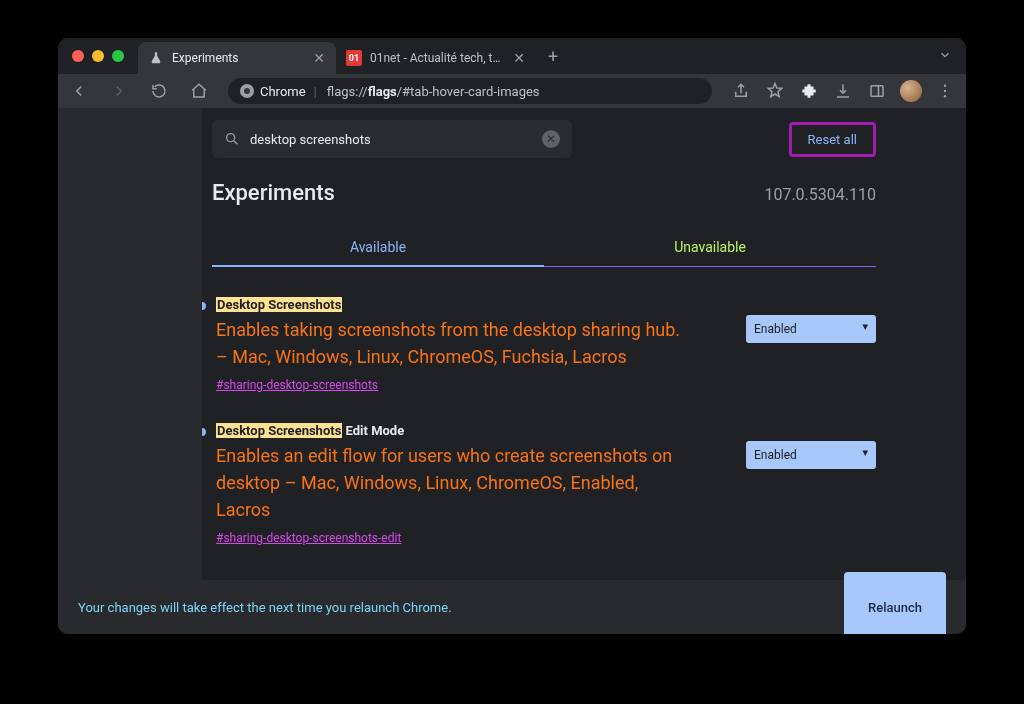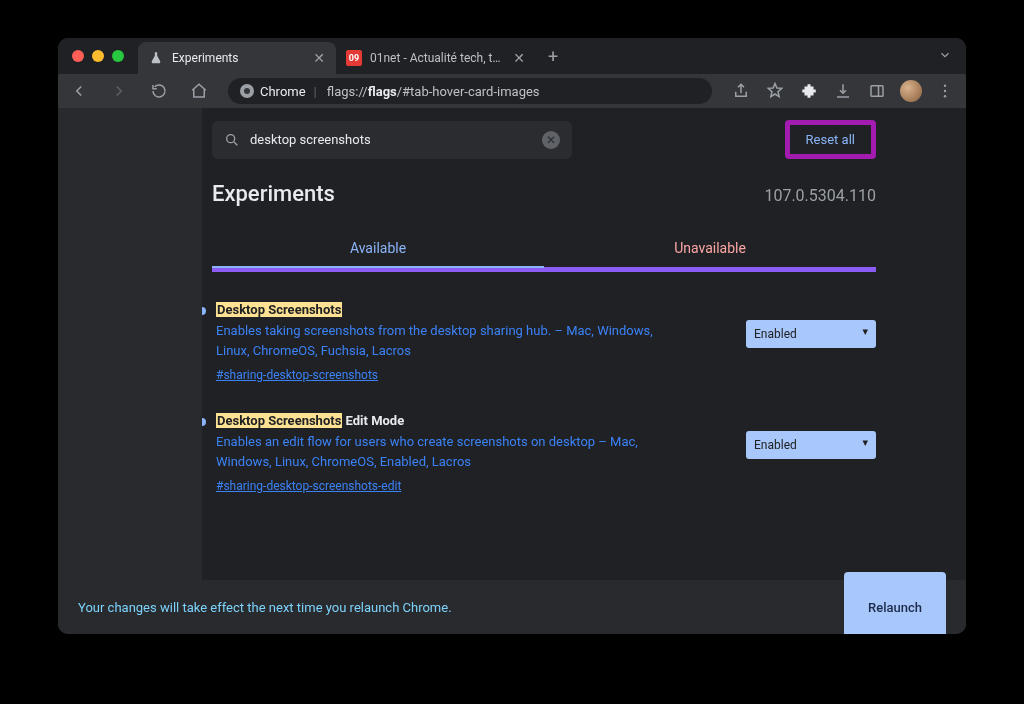--- a/index.html
+++ b/index.html
@@ -38,38 +38,38 @@
 
     
     .content { flex:1; background:#202124; display:flex; flex-direction:column; position:relative; overflow:hidden; }
     .sidegap { position:absolute; left:0; top:0; bottom:54px; width:144px; background:#292a2d; }
     
     .toprow { display:flex; align-items:center; padding:12px 90px 12px 154px; gap:12px; }
     .searchwrap { flex:1; max-width:360px; background:#2b2c30; border-radius:6px; display:flex; align-items:center; padding:0 12px; height:38px; gap:10px; }
     .searchwrap input { flex:1; background:none; border:none; outline:none; color:#e8eaed; font-size:13px; }
     .searchwrap .si { color:#9aa0a6; width:16px; height:16px; }
     .clearx { color:#5f6368; width:18px; height:18px; border-radius:50%; background:#5f6368; display:flex; align-items:center; justify-content:center; color:#2b2c30; font-size:12px; cursor:pointer; }
-    .reset { margin-left:auto; border:5px solid #a21caf; color:#8ab4f8; background:none; padding:7px 16px; border-radius:4px; font-size:13px; cursor:pointer; }
+    .reset { margin-left:auto; border:3px solid #a21caf; color:#8ab4f8; background:none; padding:7px 16px; border-radius:4px; font-size:13px; cursor:pointer; }
 
     .headrow { display:flex; align-items:baseline; padding:10px 90px 6px 154px; justify-content:space-between; }
     .h1 { color:#e8eaed; font-size:22px; font-weight:500; }
     .ver { color:#9aa0a6; font-size:16px; }
 
-    .tabs2 { display:flex; margin:18px 90px 0 154px; border-bottom:5px solid #8b5cf6; }
-    .tabs2 .t { flex:1; text-align:center; padding:10px 0; font-size:14px; color:#fca5a5; cursor:pointer; }
+    .tabs2 { display:flex; margin:18px 90px 0 154px; border-bottom:1px solid #8b5cf6; }
+    .tabs2 .t { flex:1; text-align:center; padding:10px 0; font-size:14px; color:#bef264; cursor:pointer; }
     .tabs2 .t.active { color:#8ab4f8; border-bottom:2px solid #8ab4f8; margin-bottom:-1px; }
 
     .flaglist { padding:30px 90px 0 140px; }
     .flag { display:flex; align-items:flex-start; gap:10px; margin-bottom:30px; }
     .bullet { width:8px; height:8px; background:#8ab4f8; border-radius:50%; margin-top:5px; flex-shrink:0; }
     .flagmain { flex:1; }
     .ftitle { color:#e8eaed; font-size:13px; font-weight:700; margin-bottom:4px; }
     .hl { background:#fde293; color:#202124; padding:0 1px; }
-    .fdesc { color:#3b82f6; font-size:13px; line-height:1.5; margin-bottom:4px; max-width:470px; }
-    .fhash { color:#3b82f6; font-size:12px; text-decoration:underline; }
+    .fdesc { color:#f97316; font-size:18px; line-height:1.5; margin-bottom:4px; max-width:470px; }
+    .fhash { color:#d946ef; font-size:12px; text-decoration:underline; }
     .fctrl { width:130px; flex-shrink:0; padding-top:18px; }
     .select { width:100%; height:28px; background:#a8c7fa; color:#202124; border:none; border-radius:3px; font-size:12px; padding:0 8px; appearance:none; position:relative; }
     .selwrap { position:relative; }
     .selwrap::after { content:'▾'; position:absolute; right:8px; top:5px; color:#202124; font-size:11px; pointer-events:none; }
 
     .bottombar { height:54px; background:#292a2d; display:flex; align-items:center; padding:0 20px; gap:12px; }
     .bnote { color:#7dd3fc; font-size:13px; flex:1; }
     .relaunch { background:#a8c7fa; color:#1a2a4a; border:none; padding:28px 24px; border-radius:4px; font-size:13px; font-weight:500; cursor:pointer; }
 
     .chrome-glyph { width:14px; height:14px; border-radius:50%; background:conic-gradient(#9aa0a6 0 360deg); display:inline-block; position:relative; }
@@ -89,21 +89,21 @@
     <div class="tab active" style="width:198px;">
       <span class="favicon">
         <svg viewBox="0 0 24 24" width="14" height="14">
             <path d="M10 2v6l-5 9c-1 2 0 4 2 4h10c2 0 3-2 2-4l-5-9V2" fill="#bdc1c6"></path>
           </svg>
       </span>
       <span class="title">Experiments</span>
       <span class="close">✕</span>
     </div>
     <div class="tab inactive">
-      <span class="fav01">09</span>
+      <span class="fav01">01</span>
       <span class="title">01net - Actualité tech, tests pr</span>
       <span class="close">✕</span>
     </div>
     <div class="plus">+</div>
     <div class="spacer"></div>
     <div class="win-caret">
       <svg width="14" height="14" viewBox="0 0 24 24">
           <path d="M6 9l6 6 6-6" stroke="#9aa0a6" stroke-width="2" fill="none"></path>
         </svg>
     </div>

